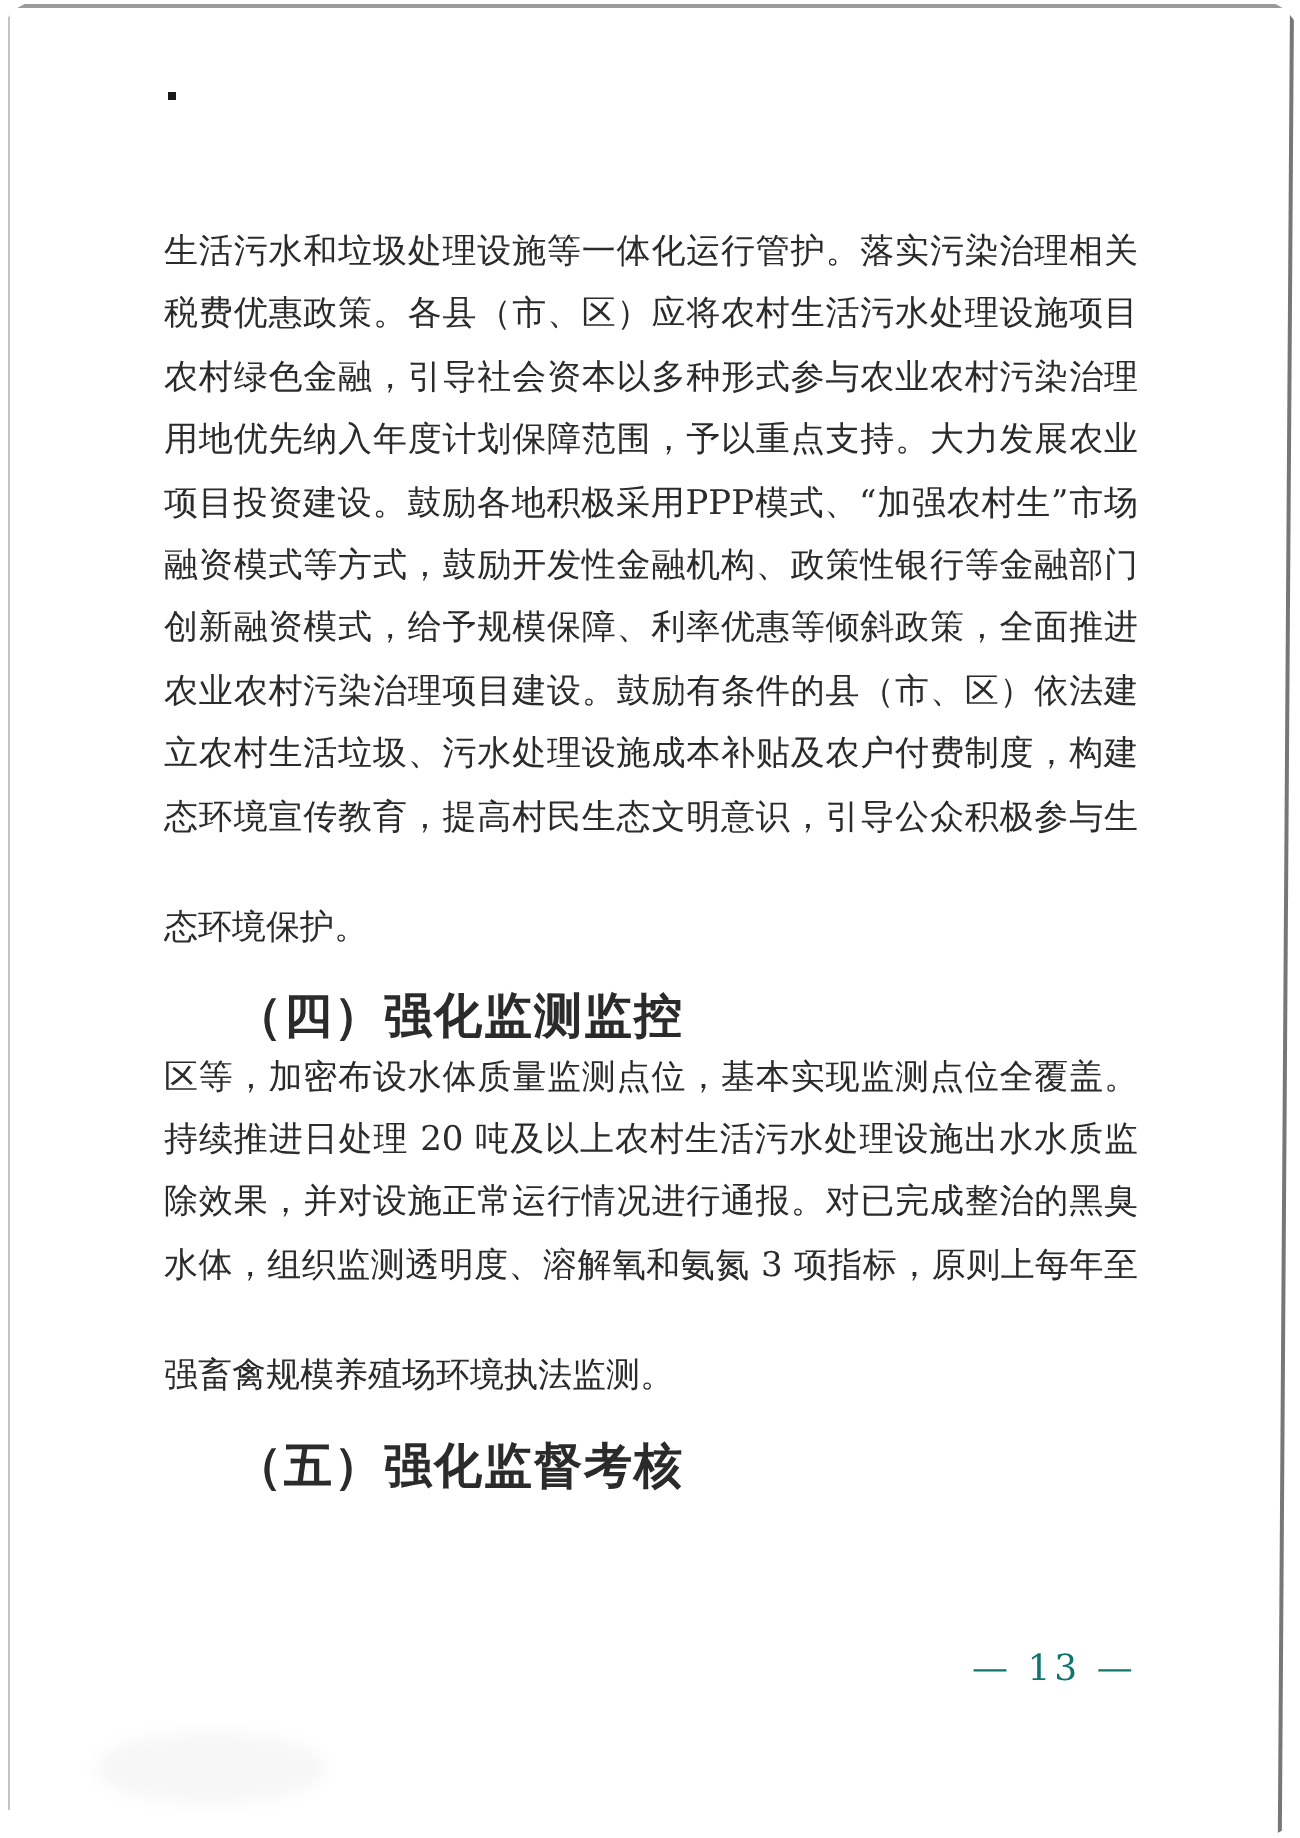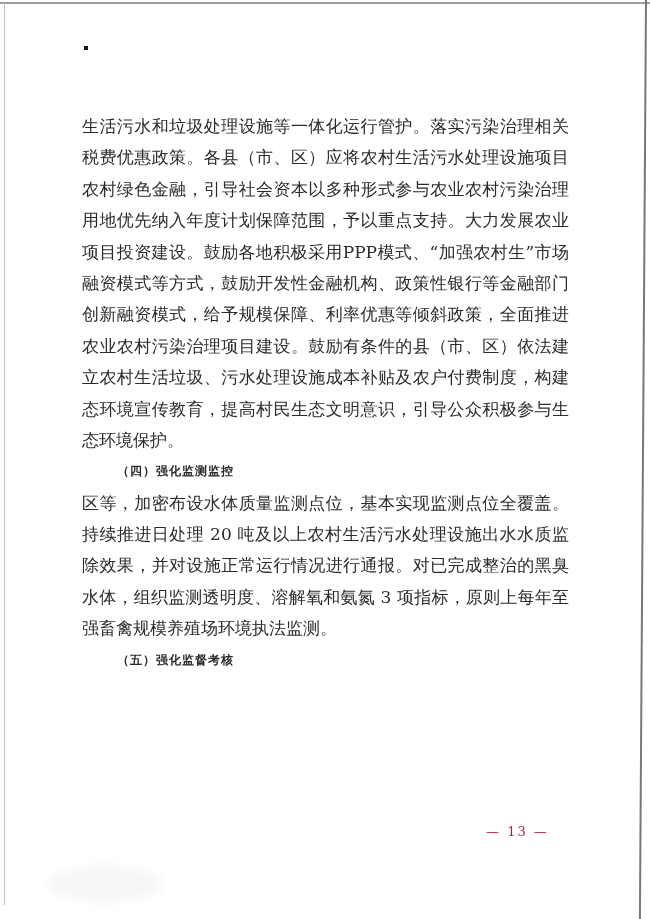--- a/index.html
+++ b/index.html
@@ -1,41 +1,41 @@
 <!DOCTYPE html>
 <html><head>
 <meta charset="utf-8">
 <style>
   html,body{margin:0;padding:0;background:#ffffff;}
   .page{
     position:relative;width:650px;height:919px;background:#ffffff;overflow:hidden;
-    font-family:"DejaVu Serif","Liberation Serif",serif;color:#2b2b2b;
+    font-family:"DejaVu Serif","Liberation Serif",serif;color:#2b2b2b;border-radius:21px;
   }
   
   .edge-top{position:absolute;left:0;top:2px;width:650px;height:2px;background:#9b9b9b;}
   .edge-left{position:absolute;left:4px;top:3px;width:1px;height:902px;background:#c3c3c3;}
   .edge-right{position:absolute;left:645px;top:0;width:2px;height:919px;background:#777777;
     transform:rotate(0.38deg);transform-origin:top center;}
   .ink-dot{position:absolute;left:84px;top:46px;width:4px;height:4px;background:#1a1a1a;}
   .smudge{position:absolute;left:48px;top:866px;width:115px;height:36px;
     background:rgba(0,0,0,0.03);border-radius:50%;filter:blur(4px);}
   
   .textblock{position:absolute;left:82px;top:111px;width:487px;}
   .line{
     height:31.4px;line-height:31.4px;font-size:17px;overflow:hidden;
     text-align:justify;text-align-last:justify;
   }
-  .line.short{text-align:right;text-align-last:left;}
+  .line.short{text-align:right;text-align-last:left;margin-top:24px;}
   .line.ind{text-indent:35px;}
   .heading{
-    height:31.4px;line-height:31.4px;font-size:12px;font-weight:bold;
-    text-indent:35px;margin-top:0;letter-spacing:1px;overflow:hidden;
+    height:31.4px;line-height:31.4px;font-size:24px;font-weight:bold;
+    text-indent:35px;margin-top:12px;letter-spacing:1px;overflow:hidden;
   }
   .pagenum{
-    position:absolute;left:486px;top:824px;font-size:13px;color:#be185d;
+    position:absolute;left:486px;top:824px;font-size:18px;color:#0f766e;
     letter-spacing:2px;white-space:nowrap;
   }
 </style>
 </head>
 <body>
 
 <div class="page">
 
   <div class="edge-top"></div>
   <div class="edge-left"></div>

